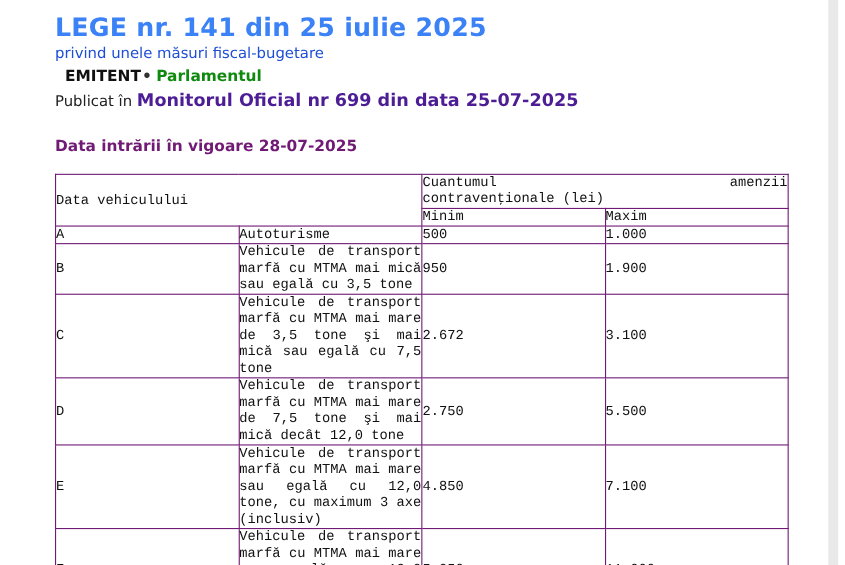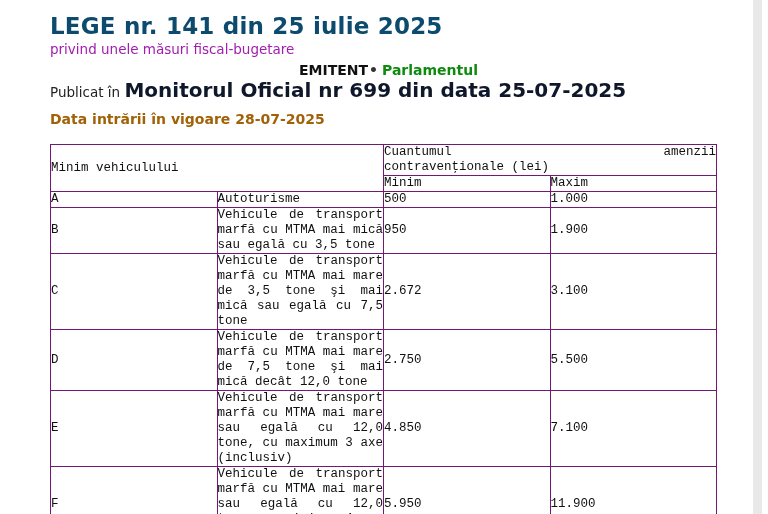--- a/index.html
+++ b/index.html
@@ -9,60 +9,59 @@
     font-family: "DejaVu Sans", "Liberation Sans", sans-serif;
     color: #1c1c1c;
     overflow: hidden;
     position: relative;
   }
   .page { padding: 12px 50px 0 50px; }
 
   .law-title {
     font-size: 23px;
     font-weight: bold;
-    color: #0c4a6e;
+    color: #3b82f6;
     line-height: 28px;
     letter-spacing: 0.2px;
   }
   .law-subtitle {
     font-size: 13.5px;
     line-height: 17px;
     margin-top: 1px;
-    color: #a21caf;
+    color: #1d4ed8;
   }
   .emitent-line {
     margin-top: 3px;
     padding-left: 9px;
     font-size: 14px;
     line-height: 18px;
-    text-align: center;
   }
   .emitent-label { font-weight: bold; color: #111; }
   .emitent-bullet { font-weight: bold; color: #333; margin: 0 4px 0 1px; }
   .emitent-value { font-weight: bold; color: #0f8a0f; }
 
   .publicat-line {
     margin-top: 2px;
     font-size: 13.5px;
     line-height: 19px;
     color: #222;
   }
   .mo-link {
-    font-size: 20px;
+    font-size: 16px;
     font-weight: bold;
-    color: #0f172a;
+    color: #4c1d95;
     text-decoration: none;
     cursor: pointer;
   }
 
   .vigoare-line {
-    margin-top: 9px;
+    margin-top: 23px;
     font-size: 14px;
     font-weight: bold;
-    color: #a16207;
+    color: #701a75;
   }
 
   table.fines {
     margin-top: 17px;
     border-collapse: collapse;
     width: 667px;
     table-layout: fixed;
     font-size: 12.5px;
     line-height: 15px;
     color: #111;
@@ -104,21 +103,21 @@
 
   <div class="publicat-line">
     <span>Publicat în </span><a class="mo-link">Monitorul Oficial nr 699 din data 25-07-2025</a>
   </div>
 
   <div class="vigoare-line">Data intrării în vigoare 28-07-2025</div>
 
   <table class="fines">
     <tbody>
       <tr>
-        <td class="th-vehicle" colspan="2" rowspan="2">Minim vehiculului</td>
+        <td class="th-vehicle" colspan="2" rowspan="2">Data vehiculului</td>
         <td class="th-amount" colspan="2">
           <div class="jline">
             <span>Cuantumul</span>
             <span>amenzii</span>
           </div>
           <div>contravenţionale (lei)</div>
         </td>
       </tr>
       <tr>
         <td class="col-min">Minim</td>

